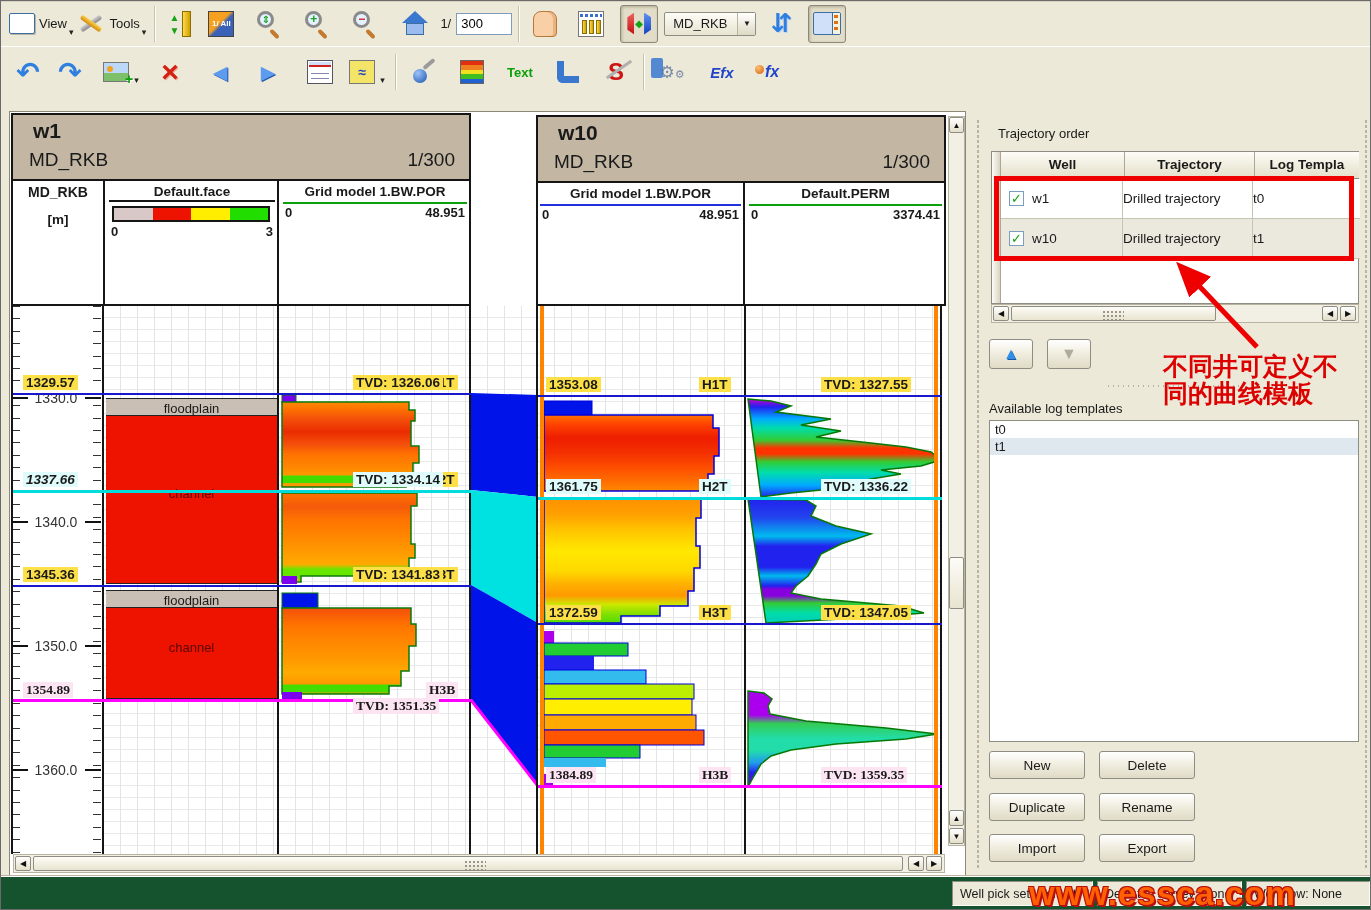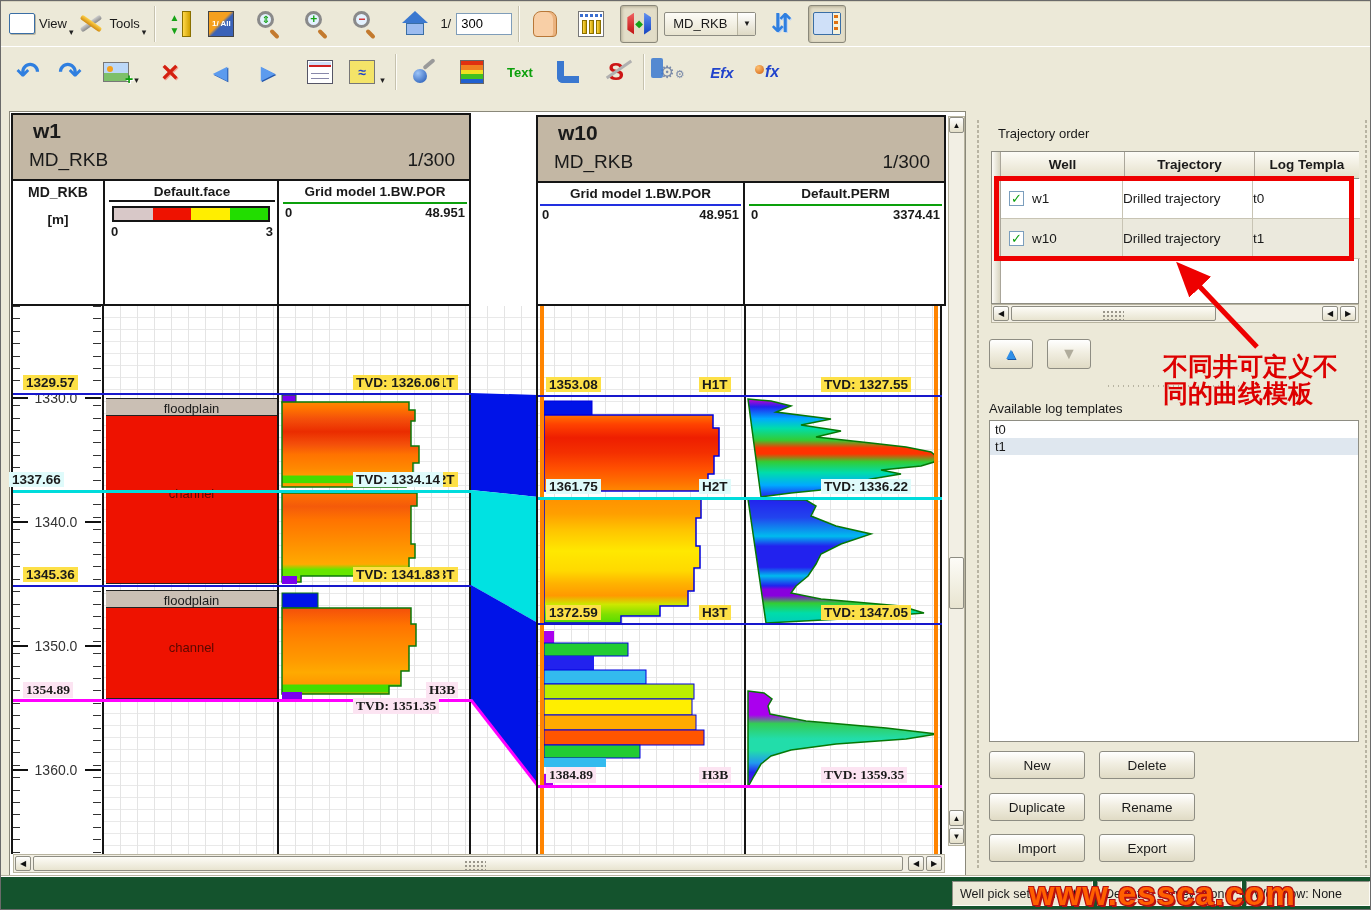--- a/index.html
+++ b/index.html
@@ -535,21 +535,21 @@
   <div class="hline" style="left:537px; top:496px; width:404px; height:3px; background:#00dcdc;"></div>
   <div class="hline" style="left:537px; top:622px; width:404px; height:2px; background:#1818cc;"></div>
   <div class="hline" style="left:537px; top:784px; width:404px; height:3px; background:#ff00ff;"></div>
 
   <div class="dlabel" style="left:20px; top:389px;">1330.0</div>
   <div class="dlabel" style="left:20px; top:513px;">1340.0</div>
   <div class="dlabel" style="left:20px; top:637px;">1350.0</div>
   <div class="dlabel" style="left:20px; top:761px;">1360.0</div>
 
   <div class="mlabel bg-lav" style="left:22px; top:374px;">1329.57</div>
-  <div class="mlabel bg-cyn" style="left:8px; top:471px;">1337.66</div>
+  <div class="mlabel bg-cyn" style="left:22px; top:471px;font-style:italic;">1337.66</div>
   <div class="mlabel bg-lav" style="left:22px; top:566px;">1345.36</div>
   <div class="mlabel bg-pnk" style="left:22px; top:681px;">1354.89</div>
 
   <div class="mlabel bg-lav" style="left:425px; top:374px;">H1T</div>
   <div class="mlabel bg-lav" style="left:425px; top:471px;">H2T</div>
   <div class="mlabel bg-lav" style="left:425px; top:566px;">H3T</div>
   <div class="mlabel bg-pnk" style="left:425px; top:681px;">H3B</div>
 
   <div class="mlabel bg-lav" style="left:352px; top:374px;">TVD: 1326.06</div>
   <div class="mlabel bg-cyn" style="left:352px; top:471px;">TVD: 1334.14</div>

